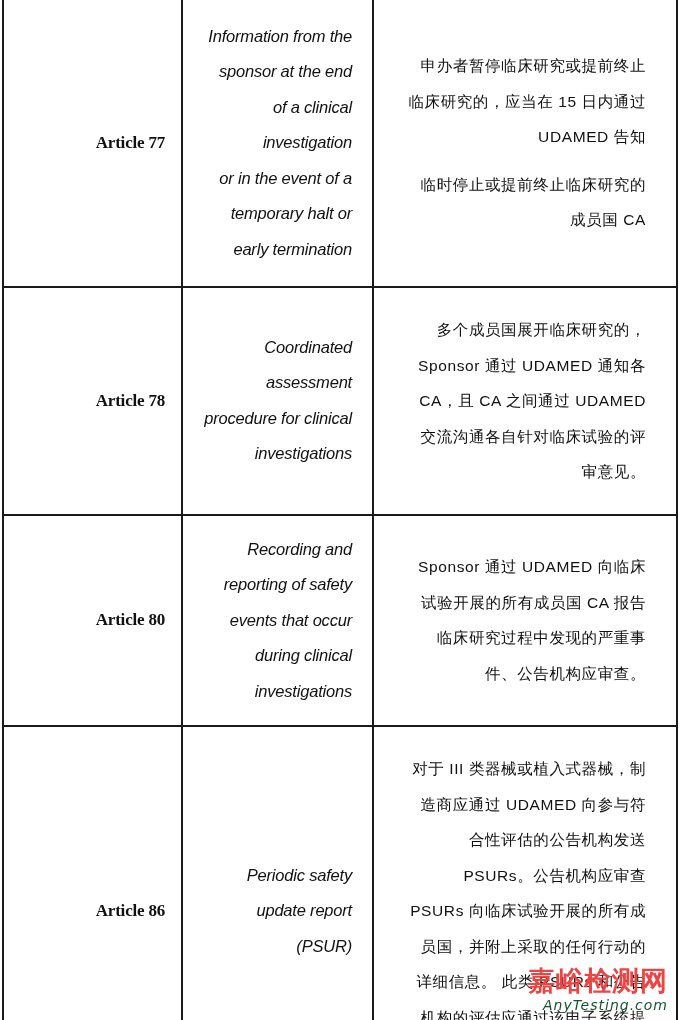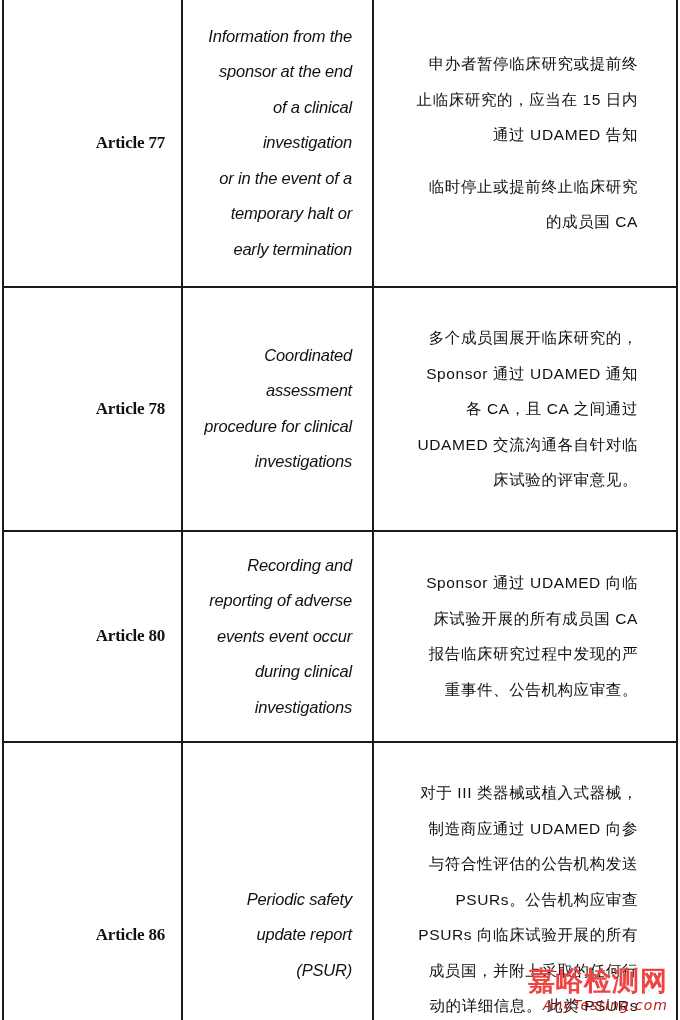--- a/index.html
+++ b/index.html
@@ -48,41 +48,41 @@
   }
   .title-text p { margin: 0; }
   .title-text p + p { margin-top: 0; }
 
   .desc-text {
     font-size: 15.5px;
     line-height: 35.5px;
     padding: 0 6px 0 8px;
     letter-spacing: 0.6px;
   }
-  .desc-text p { margin: 16px; }
+  .desc-text p { margin: 8px; }
   .desc-text p + p { margin-top: 12px; }
 
   .watermark {
     position: absolute;
     right: 12px;
     bottom: 6px;
     text-align: right;
     pointer-events: none;
   }
   .watermark .wm-cn {
     font-size: 27px;
     font-weight: bold;
     color: #ef4444;
     letter-spacing: 1px;
     line-height: 30px;
   }
   .watermark .wm-en {
     font-size: 14px;
     font-style: italic;
-    color: #b91c1c;
+    color: #14532d;
     letter-spacing: 1px;
     line-height: 18px;
     font-family: "DejaVu Sans", sans-serif;
   }
 </style>
 </head>
 <body>
 
 <table class="doc-table">
   <colgroup>
@@ -124,21 +124,21 @@
         </div>
       </td>
     </tr>
 
     <tr style="height:190px;">
       <td>
         <span class="article-label">Article 80</span>
       </td>
       <td>
         <div class="title-text">
-          <p>Recording and reporting of adverse events event occur during clinical investigations</p>
+          <p>Recording and reporting of safety events that occur during clinical investigations</p>
         </div>
       </td>
       <td>
         <div class="desc-text">
           <p>Sponsor 通过 UDAMED 向临床试验开展的所有成员国 CA 报告临床研究过程中发现的严重事件、公告机构应审查。</p>
         </div>
       </td>
     </tr>
 
     <tr style="height:295px;">

